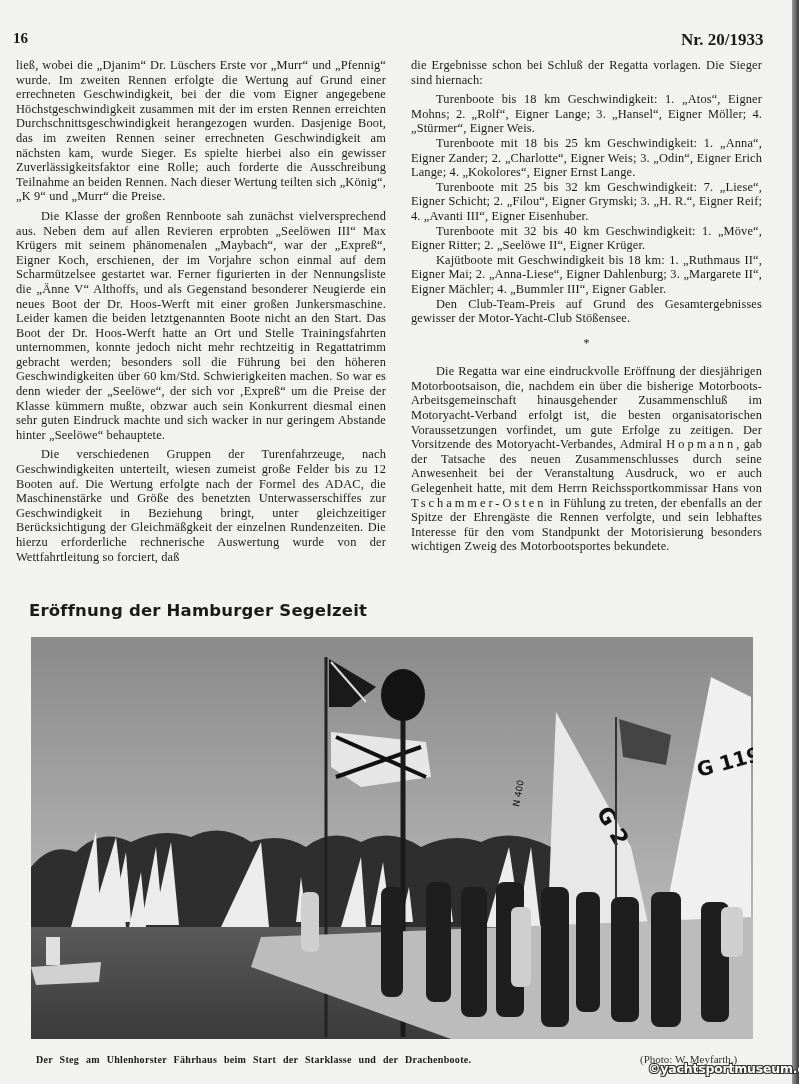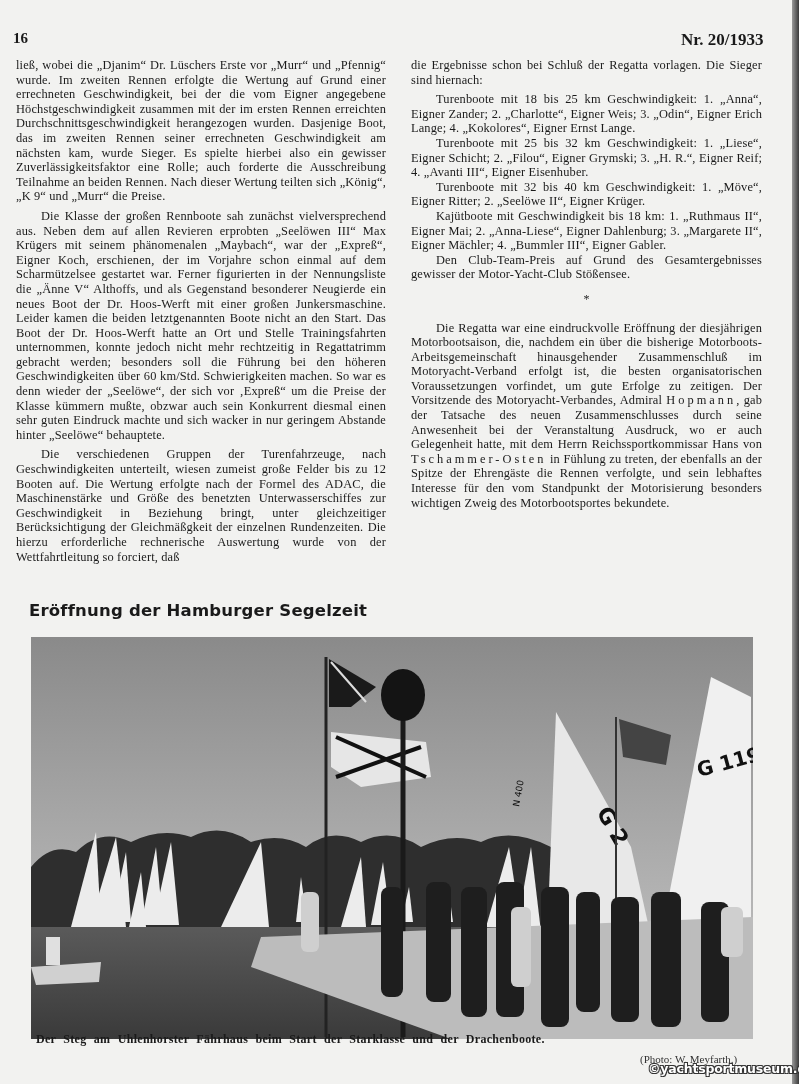--- a/index.html
+++ b/index.html
@@ -36,22 +36,22 @@
   .section-title {
     position: absolute; left: 29px; top: 601px;
     font-family: "DejaVu Sans", "Liberation Sans", sans-serif;
     font-size: 16.5px; color: #1a1a1a; letter-spacing: 0.2px; font-weight: bold;
   }
   .photo {
     position: absolute; left: 31px; top: 637px; width: 722px; height: 402px;
     background: #888; overflow: hidden;
   }
   .caption {
-    position: absolute; left: 36px; top: 1032px;
-    font-size: 12px; font-weight: bold; letter-spacing: 0.3px; word-spacing: 4px;
+    position: absolute; left: 36px; top: 1054px;
+    font-size: 10px; font-weight: bold; letter-spacing: 0.3px; word-spacing: 4px;
   }
   .credit {
     position: absolute; left: 640px; top: 1053px;
     font-size: 11px; color: #333;
   }
   .watermark {
     position: absolute; left: 648px; top: 1061px;
     font-family: "DejaVu Sans", sans-serif; font-size: 12.5px; font-weight: bold;
     color: #fff; letter-spacing: -0.2px;
     text-shadow: -1px -1px 0 #333, 1px -1px 0 #333, -1px 1px 0 #333, 1px 1px 0 #333;
@@ -66,22 +66,23 @@
 <div class="issue">Nr. 20/1933</div>
 
 <div class="col left">
   <p class="noindent">ließ, wobei die „Djanim“ Dr. Lüschers Erste vor „Murr“ und „Pfennig“ wurde. Im zweiten Rennen erfolgte die Wertung auf Grund einer errechneten Geschwindigkeit, bei der die vom Eigner angegebene Höchstgeschwindigkeit zusammen mit der im ersten Rennen erreichten Durchschnittsgeschwindigkeit herangezogen wurden. Dasjenige Boot, das im zweiten Rennen seiner errechneten Geschwindigkeit am nächsten kam, wurde Sieger. Es spielte hierbei also ein gewisser Zuverlässigkeitsfaktor eine Rolle; auch forderte die Ausschreibung Teilnahme an beiden Rennen. Nach dieser Wertung teilten sich „König“, „K 9“ und „Murr“ die Preise.</p>
   <p>Die Klasse der großen Rennboote sah zunächst vielversprechend aus. Neben dem auf allen Revieren erprobten „Seelöwen III“ Max Krügers mit seinem phänomenalen „Maybach“, war der „Expreß“, Eigner Koch, erschienen, der im Vorjahre schon einmal auf dem Scharmützelsee gestartet war. Ferner figurierten in der Nennungsliste die „Änne V“ Althoffs, und als Gegenstand besonderer Neugierde ein neues Boot der Dr. Hoos-Werft mit einer großen Junkersmaschine. Leider kamen die beiden letztgenannten Boote nicht an den Start. Das Boot der Dr. Hoos-Werft hatte an Ort und Stelle Trainingsfahrten unternommen, konnte jedoch nicht mehr rechtzeitig in Regattatrimm gebracht werden; besonders soll die Führung bei den höheren Geschwindigkeiten über 60 km/Std. Schwierigkeiten machen. So war es denn wieder der „Seelöwe“, der sich vor ‚Expreß“ um die Preise der Klasse kümmern mußte, obzwar auch sein Konkurrent diesmal einen sehr guten Eindruck machte und sich wacker in nur geringem Abstande hinter „Seelöwe“ behauptete.</p>
   <p>Die verschiedenen Gruppen der Turenfahrzeuge, nach Geschwindigkeiten unterteilt, wiesen zumeist große Felder bis zu 12 Booten auf. Die Wertung erfolgte nach der Formel des ADAC, die Maschinenstärke und Größe des benetzten Unterwasserschiffes zur Geschwindigkeit in Beziehung bringt, unter gleichzeitiger Berücksichtigung der Gleichmäßgkeit der einzelnen Rundenzeiten. Die hierzu erforderliche rechnerische Auswertung wurde von der Wettfahrtleitung so forciert, daß</p>
 </div>
 
 <div class="col right">
   <p class="noindent">die Ergebnisse schon bei Schluß der Regatta vorlagen. Die Sieger sind hiernach:</p>
+  <p class="tight">Turenboote bis 18 km Geschwindigkeit: 1. „Atos“, Eigner Mohns; 2. „Rolf“, Eigner Lange; 3. „Hansel“, Eigner Möller; 4. „Stürmer“, Eigner Weis.</p>
   <p class="tight">Turenboote mit 18 bis 25 km Geschwindigkeit: 1. „Anna“, Eigner Zander; 2. „Charlotte“, Eigner Weis; 3. „Odin“, Eigner Erich Lange; 4. „Kokolores“, Eigner Ernst Lange.</p>
-  <p class="tight">Turenboote mit 25 bis 32 km Geschwindigkeit: 1. „Liese“, Eigner Schicht; 2. „Filou“, Eigner Grymski; 3. „H. R.“, Eigner Reif; 4. „Avanti III“, Eigner Eisenhuber.</p>
+  <p class="tight">Turenboote mit 25 bis 32 km Geschwindigkeit: 7. „Liese“, Eigner Schicht; 2. „Filou“, Eigner Grymski; 3. „H. R.“, Eigner Reif; 4. „Avanti III“, Eigner Eisenhuber.</p>
   <p class="tight">Turenboote mit 32 bis 40 km Geschwindigkeit: 1. „Möve“, Eigner Ritter; 2. „Seelöwe II“, Eigner Krüger.</p>
   <p class="tight">Kajütboote mit Geschwindigkeit bis 18 km: 1. „Ruthmaus II“, Eigner Mai; 2. „Anna-Liese“, Eigner Dahlenburg; 3. „Margarete II“, Eigner Mächler; 4. „Bummler III“, Eigner Gabler.</p>
   <p class="tight">Den Club-Team-Preis auf Grund des Gesamtergebnisses gewisser der Motor-Yacht-Club Stößensee.</p>
   <div class="star">*</div>
   <p><span>Die Regatta war eine eindruckvolle Eröffnung der diesjährigen Motorbootsaison, die, nachdem ein über die bisherige Motorboots-Arbeitsgemeinschaft hinausgehender Zusammenschluß im Motoryacht-Verband erfolgt ist, die besten organisatorischen Voraussetzungen vorfindet, um gute Erfolge zu zeitigen. Der Vorsitzende des Motoryacht-Verbandes, Admiral </span><span class="spaced">Hopmann</span><span>, gab der Tatsache des neuen Zusammenschlusses durch seine Anwesenheit bei der Veranstaltung Ausdruck, wo er auch Gelegenheit hatte, mit dem Herrn Reichssportkommissar Hans von </span><span class="spaced">Tschammer-Osten</span><span> in Fühlung zu treten, der ebenfalls an der Spitze der Ehrengäste die Rennen verfolgte, und sein lebhaftes Interesse für den vom Standpunkt der Motorisierung besonders wichtigen Zweig des Motorbootsportes bekundete.</span></p>
 </div>
 
 <div class="section-title">Eröffnung der Hamburger Segelzeit</div>
 
 <div class="photo">

